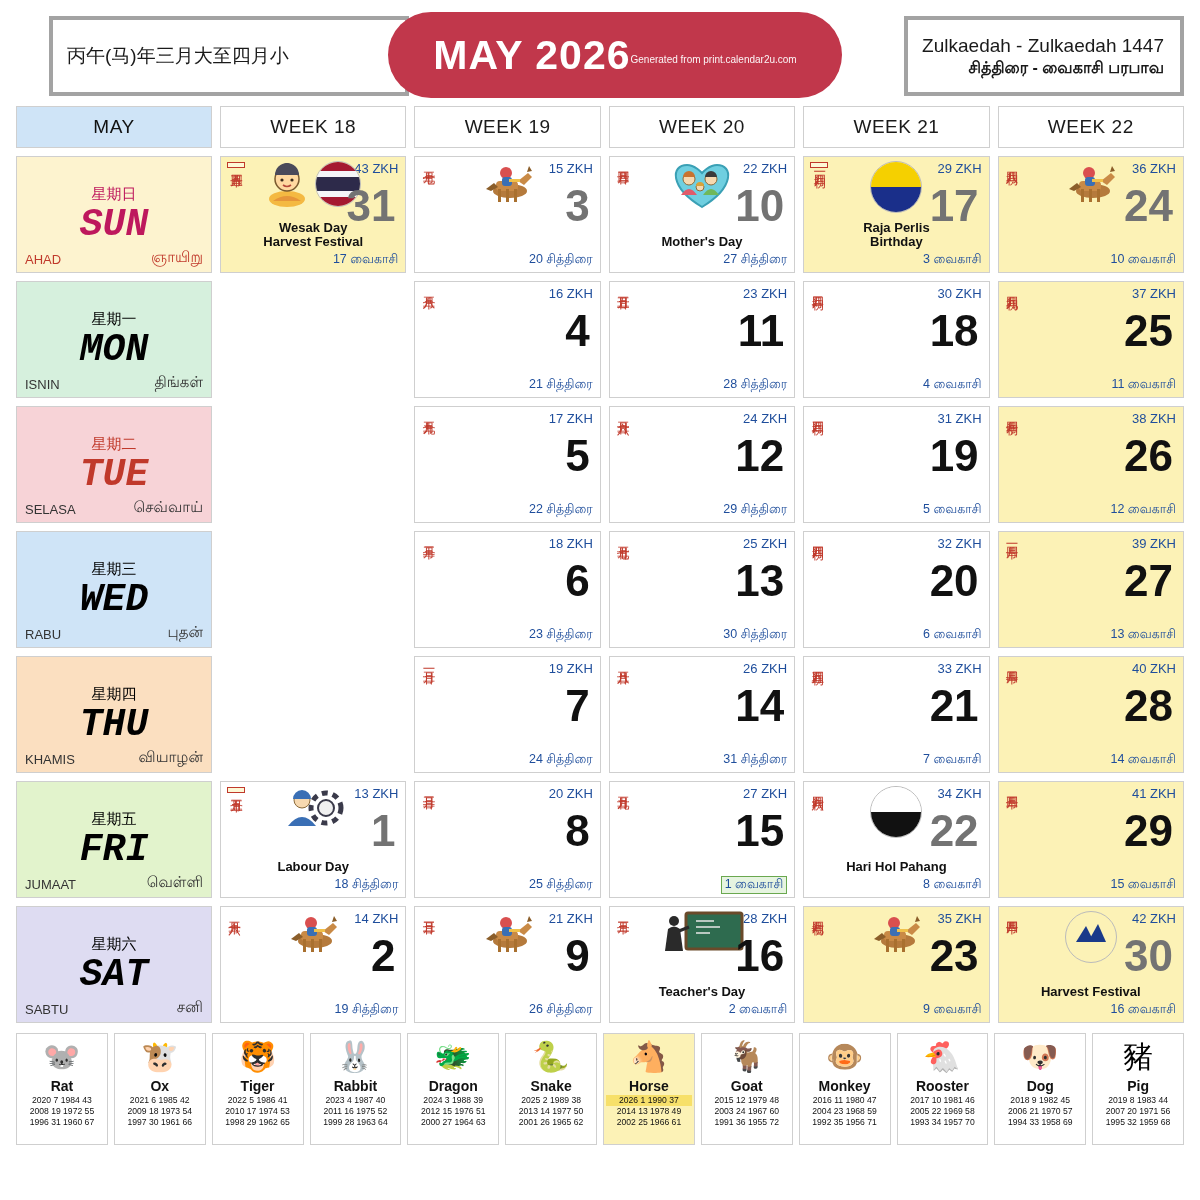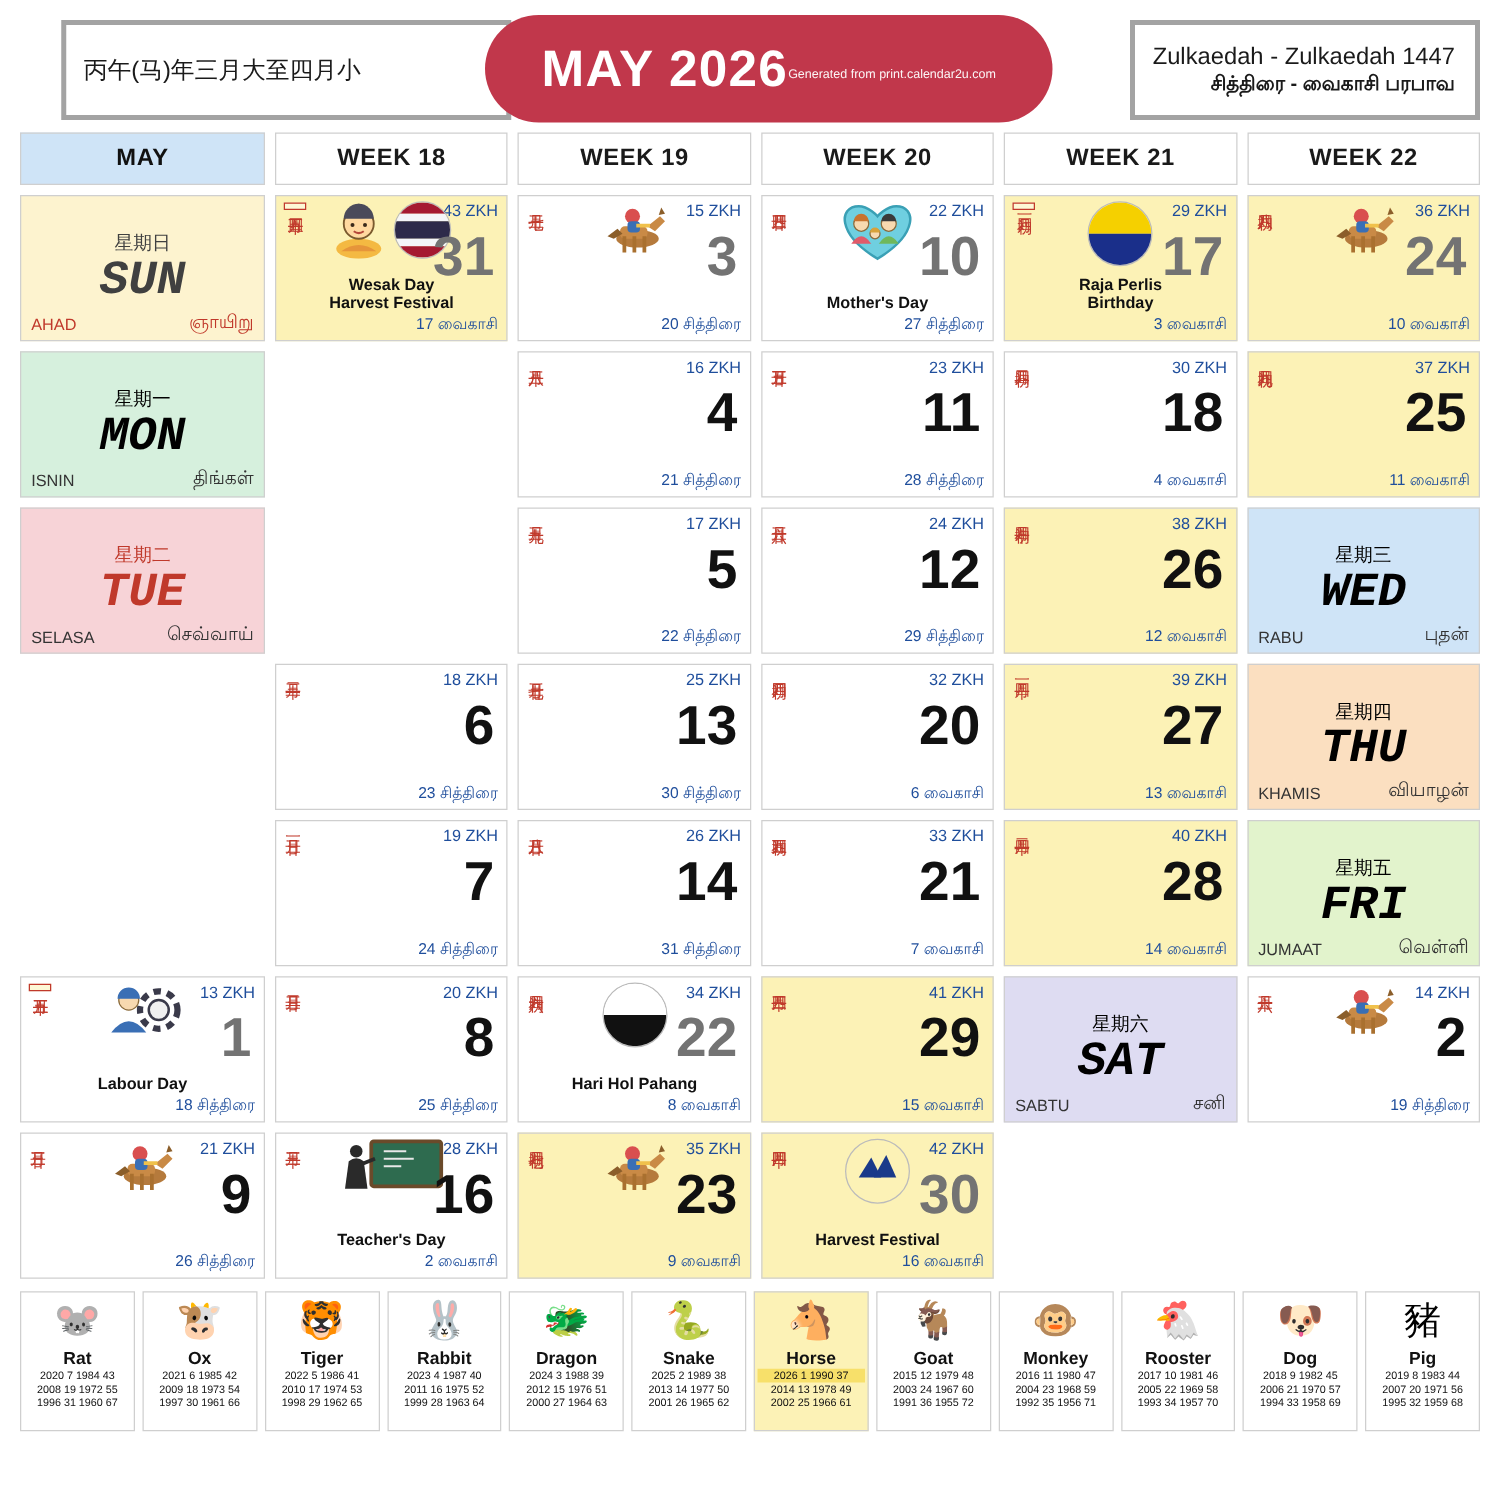--- a/index.html
+++ b/index.html
@@ -86,21 +86,21 @@
     display: grid;
     grid-template-columns: 196px repeat(5, 1fr);
     gap: 8px;
     margin-top: 12px;
     height: 42px;
   }
   .week-cell {
     border: 1px solid #cfcfcf;
     background: #ffffff;
     display: flex; align-items: center; justify-content: center;
-    font-weight: bold;
+    font-weight: normal;
     font-size: 19px;
     letter-spacing: .5px;
     color: #1a1a1a;
   }
   .week-cell.may {
     background: #cfe4f7;
     color: #111;
   }
 
   
@@ -131,21 +131,21 @@
   }
   .daylabel .ms {
     position: absolute; left: 8px; bottom: 5px;
     font-size: 13px; color: #333;
   }
   .daylabel .ta {
     position: absolute; right: 8px; bottom: 4px;
     font-size: 15px; color: #333;
   }
   .d-sun { background: #fdf3cf; }
-  .d-sun .cn, .d-sun .en { color: #404040; }
+  .d-sun .cn, .d-sun .en { color: #be185d; }
   .d-sun .ms, .d-sun .ta { color: #c0392b; }
   .d-mon { background: #d6f0dd; }
   .d-tue { background: #f7d3d7; }
   .d-tue .en, .d-tue .cn { color: #c0392b; }
   .d-wed { background: #cfe4f7; }
   .d-thu { background: #fbdfc0; }
   .d-fri { background: #e2f3cc; }
   .d-sat { background: #dedcf2; }
 
   .cell {
@@ -455,20 +455,26 @@
         <div class="cnvert">三月十九</div>
         <div class="num">5</div>
         <div class="tamil">22 சித்திரை</div>
       </div>
       <div class="cell">
         <div class="zkh">24 ZKH</div>
         <div class="cnvert">三月廿六</div>
         <div class="num">12</div>
         <div class="tamil">29 சித்திரை</div>
       </div>
+      <div class="cell">
+        <div class="zkh">31 ZKH</div>
+        <div class="cnvert">四月初三</div>
+        <div class="num">19</div>
+        <div class="tamil">5 வைகாசி</div>
+      </div>
       <div class="cell yellow">
         <div class="zkh">38 ZKH</div>
         <div class="cnvert">四月初十</div>
         <div class="num">26</div>
         <div class="tamil">12 வைகாசி</div>
       </div>
       <div class="daylabel d-wed">
         <div class="cn">星期三</div>
         <div class="en">WED</div>
         <div class="ms">RABU</div>
@@ -550,20 +556,26 @@
         </div>
         <div class="evt">Labour Day</div>
         <div class="num red">1</div>
         <div class="tamil">18 சித்திரை</div>
       </div>
       <div class="cell">
         <div class="zkh">20 ZKH</div>
         <div class="cnvert">三月廿二</div>
         <div class="num">8</div>
         <div class="tamil">25 சித்திரை</div>
+      </div>
+      <div class="cell">
+        <div class="zkh">27 ZKH</div>
+        <div class="cnvert">三月廿九</div>
+        <div class="num">15</div>
+        <div class="tamil boxed">1 வைகாசி</div>
       </div>
       <div class="cell">
         <div class="zkh">34 ZKH</div>
         <div class="cnvert">四月初六</div>
         <div class="icon-holder">
           <span class="flag flag-pahang" style="width:52px;height:52px">
           <span class="s" style="top:0;height:50%;background:#ffffff"></span>
           <span class="s" style="top:50%;height:50%;background:#111111"></span>
         </span>
         </div>

